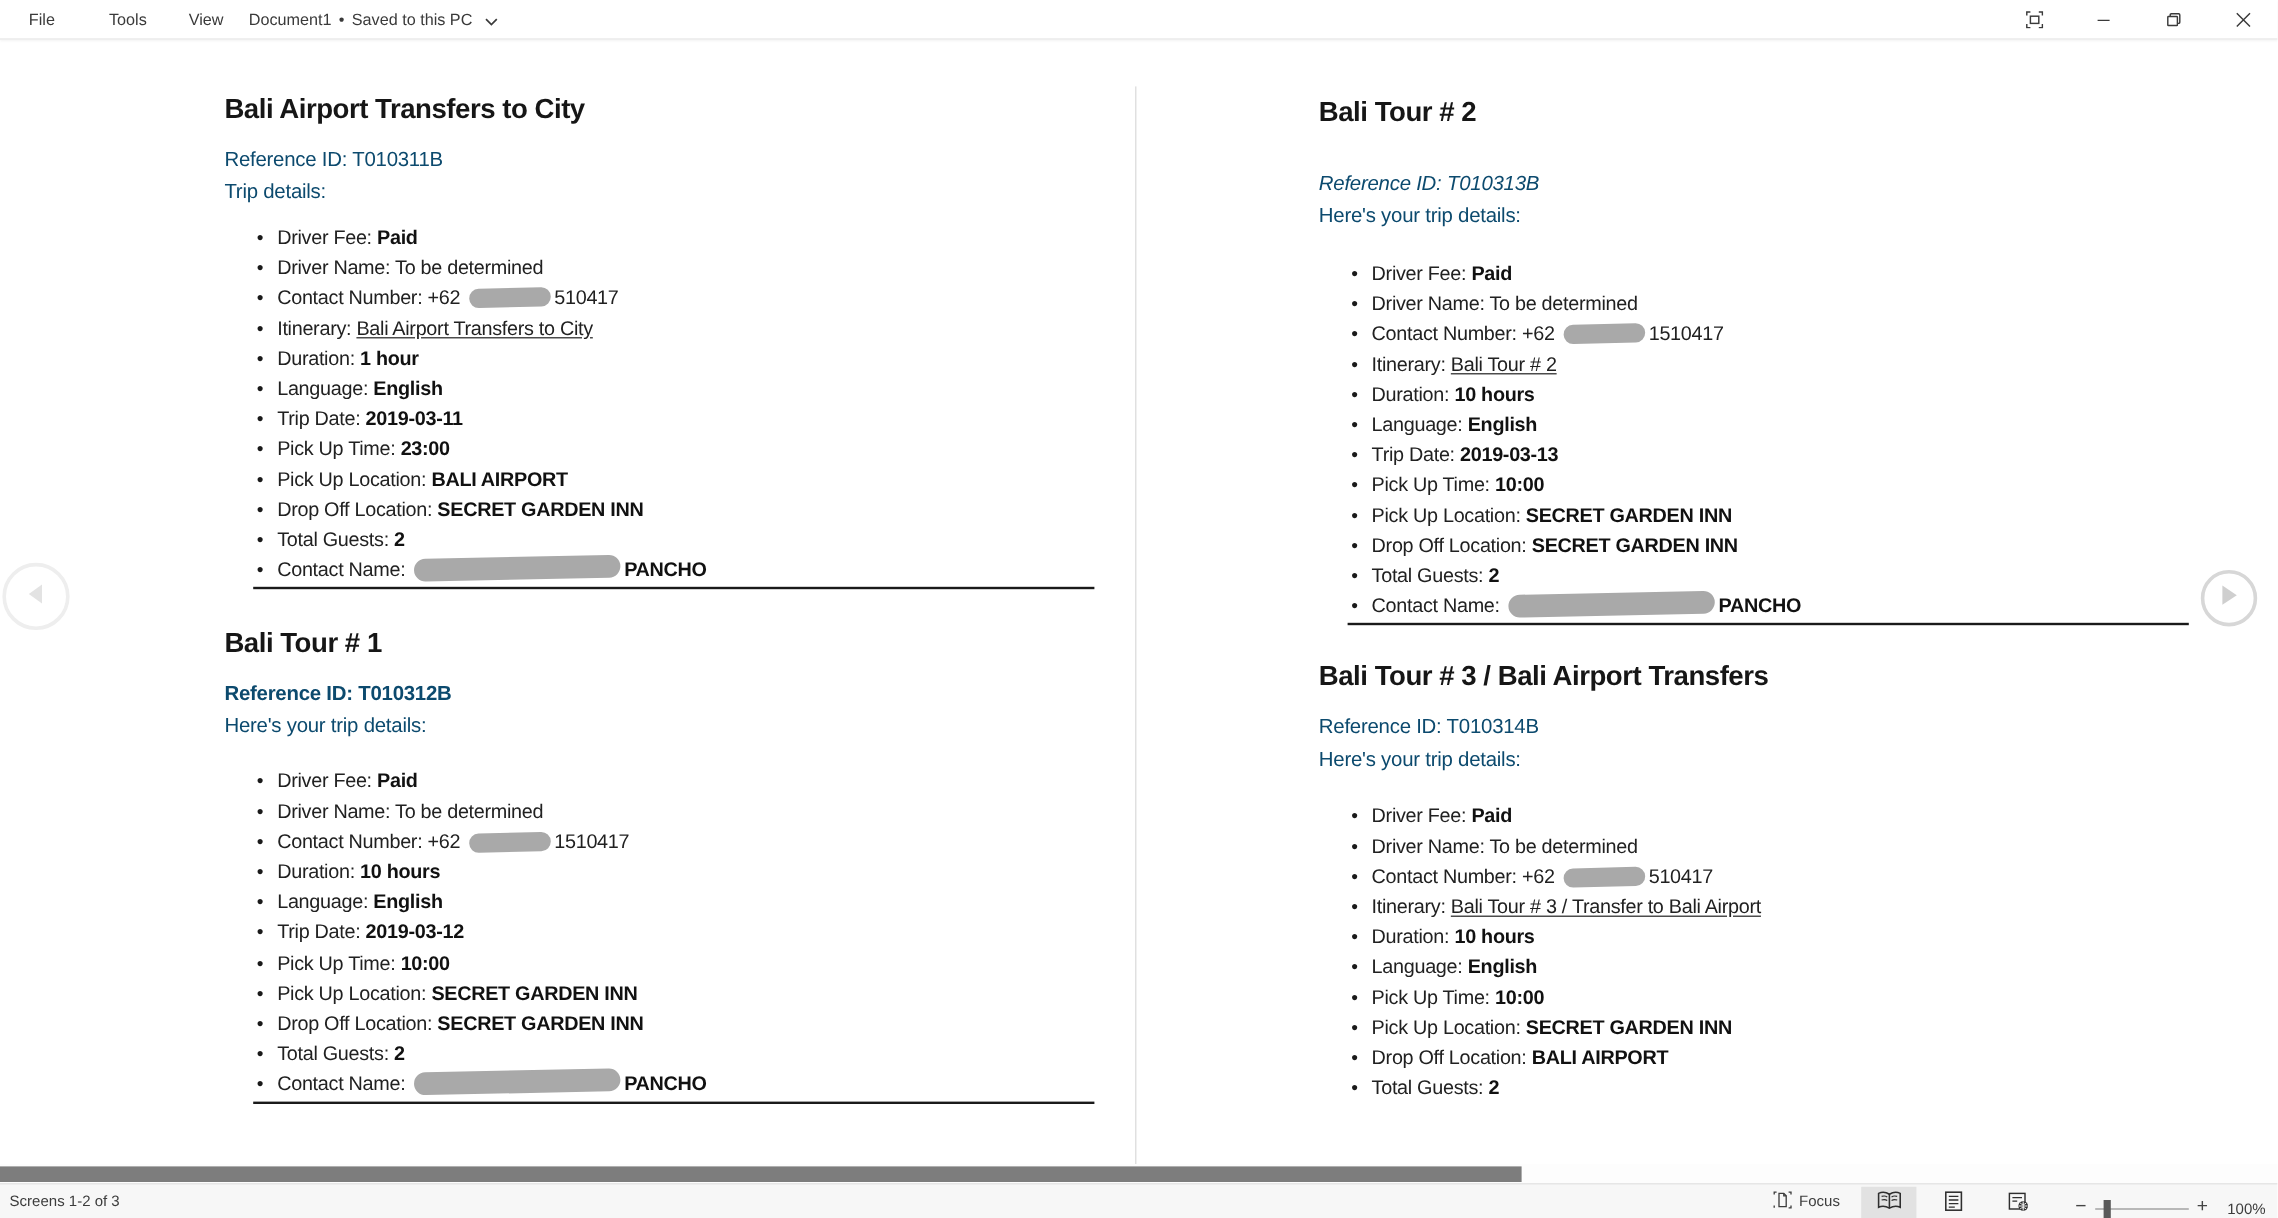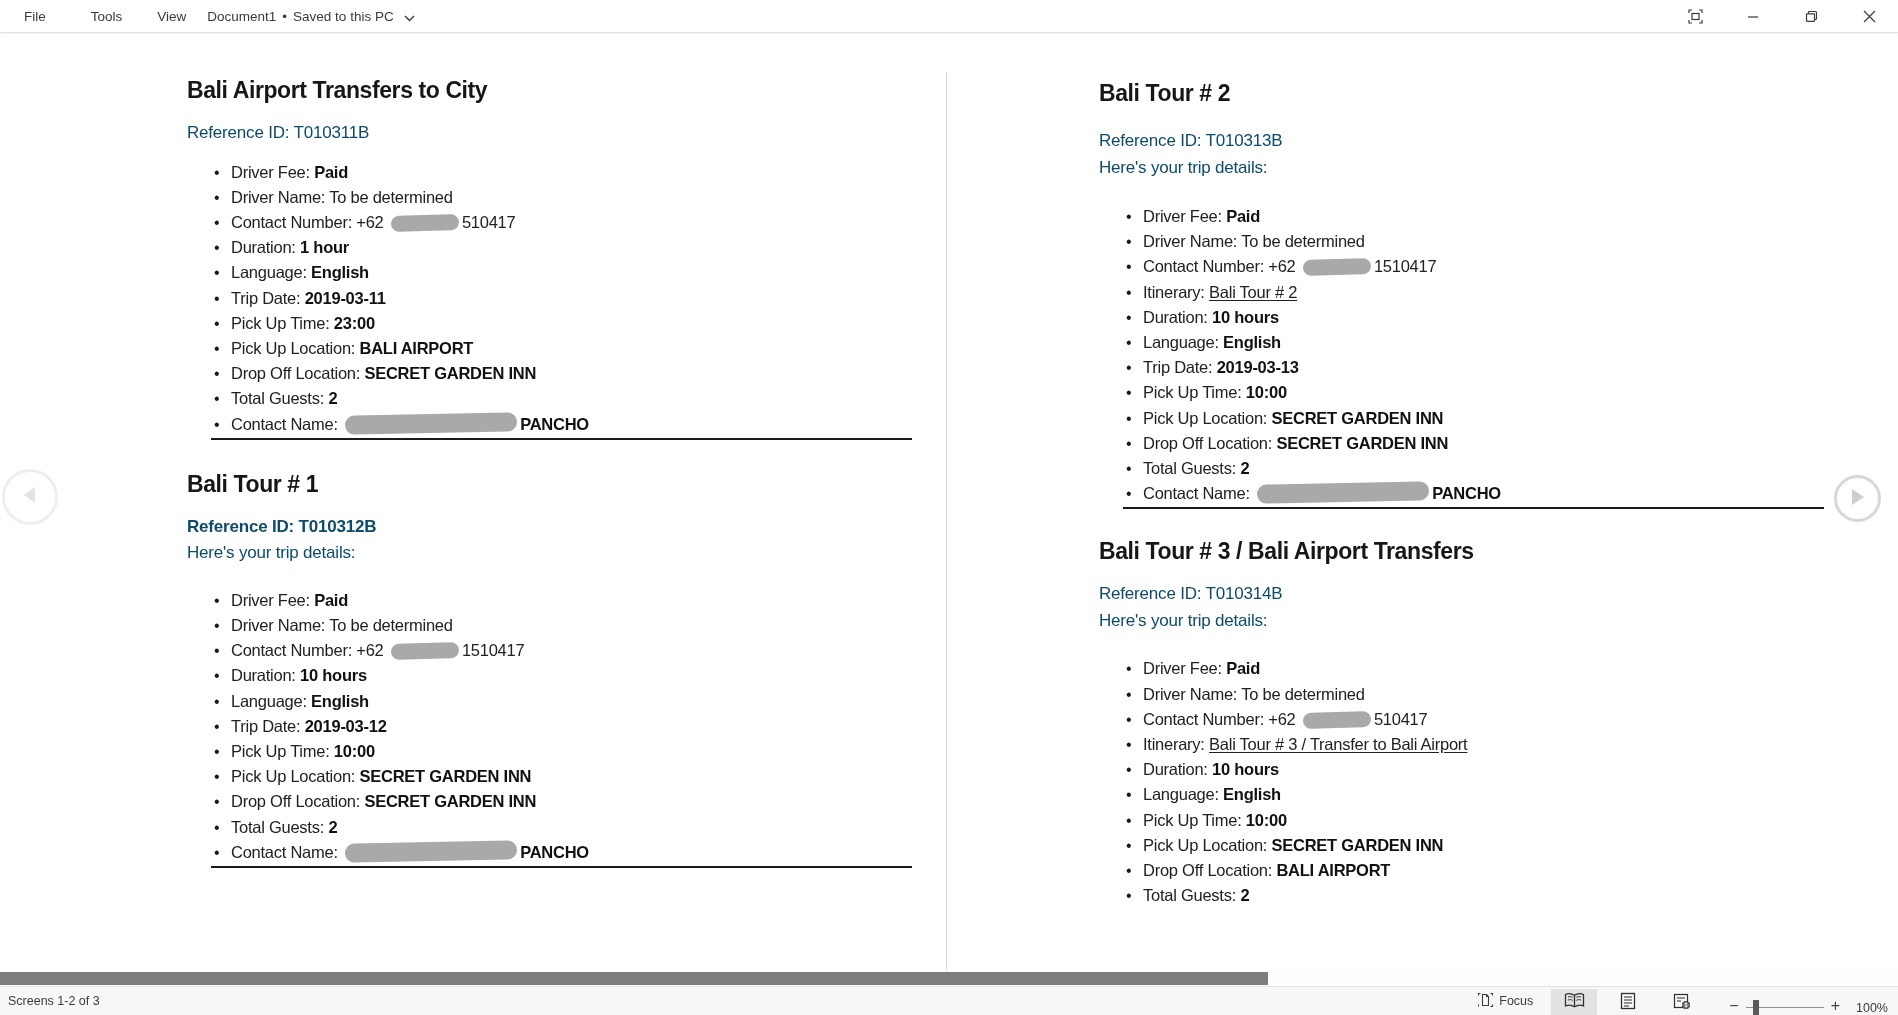--- a/index.html
+++ b/index.html
@@ -39,21 +39,21 @@
   .val.bold { font-weight:700; color:#111; }
   .val.link { text-decoration:underline; text-underline-offset:2px; }
 
   
   .page-left  .s0 { margin-top:42px; }
   .page-left  .s1 { margin-top:29px; }
   .page-right .s2 { margin-top:45px; }
   .page-right .s3 { margin-top:27px; }
   .s0 .sec-ref { margin-top:15px; }  .s0 .sec-list { margin-top:13px; }
   .s1 .sec-ref { margin-top:15px;font-weight:bold; }  .s1 .sec-list { margin-top:21px; }
-  .s2 .sec-ref { margin-top:20px; }  .s2 .sec-list { margin-top:23px; }
+  .s2 .sec-ref { margin-top:32px;font-style:italic; }  .s2 .sec-list { margin-top:23px; }
   .s3 .sec-ref { margin-top:15px; }  .s3 .sec-list { margin-top:22px; }
   .sec-rule { margin-top:1px; }
 
   
   .redact { display:inline-block; vertical-align:-3px; background:#a9a9a9; margin:0 3px; }
   .redact.small { width:68px; height:16px; border-radius:8px; transform:rotate(-1.5deg); }
   .redact.wide  { width:172px; height:19px; border-radius:10px; transform:rotate(-1.2deg); }
 
   
   .nav-btn { position:absolute; border-radius:50%; display:flex; align-items:center; justify-content:center; background:#fff; }
@@ -136,24 +136,26 @@
         </span>
       </div>
     </div>
   </div>
 
   <div class="page-gap"></div>
   <div class="page page-left">
   <section class="section s0">
     <h1 class="sec-title">Bali Airport Transfers to City</h1>
     <div class="sec-ref">Reference ID: T010311B</div>
+    <div class="sec-intro">Trip details:</div>
     <div class="sec-list">
           <div class="item"><span class="lab">Driver Fee: </span><span class="val bold">Paid</span></div>
           <div class="item"><span class="lab">Driver Name: </span><span class="val plain">To be determined</span></div>
           <div class="item"><span class="lab">Contact Number: </span><span class="val plain">+62 </span><span class="redact small"></span><span class="val plain">510417</span></div>
+          <div class="item"><span class="lab">Itinerary: </span><span class="val link">Bali Airport Transfers to City</span></div>
           <div class="item"><span class="lab">Duration: </span><span class="val bold">1 hour</span></div>
           <div class="item"><span class="lab">Language: </span><span class="val bold">English</span></div>
           <div class="item"><span class="lab">Trip Date: </span><span class="val bold">2019-03-11</span></div>
           <div class="item"><span class="lab">Pick Up Time: </span><span class="val bold">23:00</span></div>
           <div class="item"><span class="lab">Pick Up Location: </span><span class="val bold">BALI AIRPORT</span></div>
           <div class="item"><span class="lab">Drop Off Location: </span><span class="val bold">SECRET GARDEN INN</span></div>
           <div class="item"><span class="lab">Total Guests: </span><span class="val bold">2</span></div>
           <div class="item"><span class="lab">Contact Name: </span><span class="redact wide"></span><span class="val bold">PANCHO</span></div>
         </div>
     <div class="sec-rule"></div>

